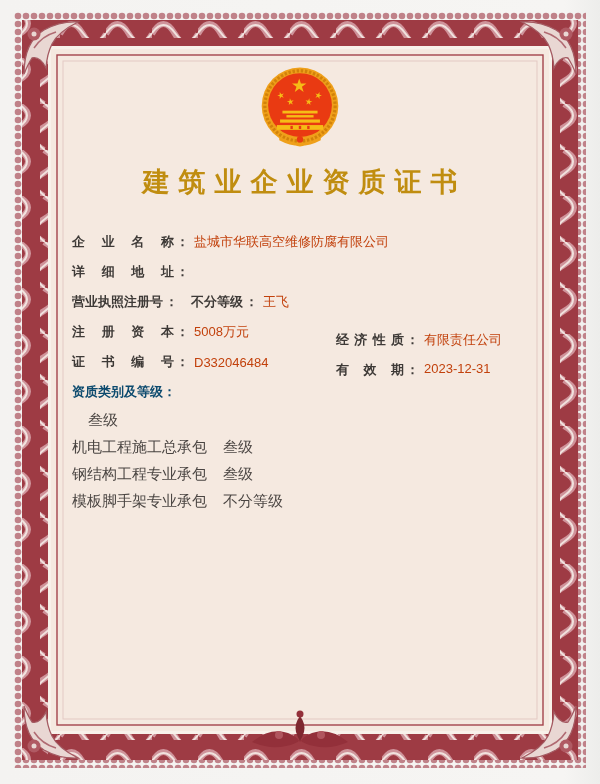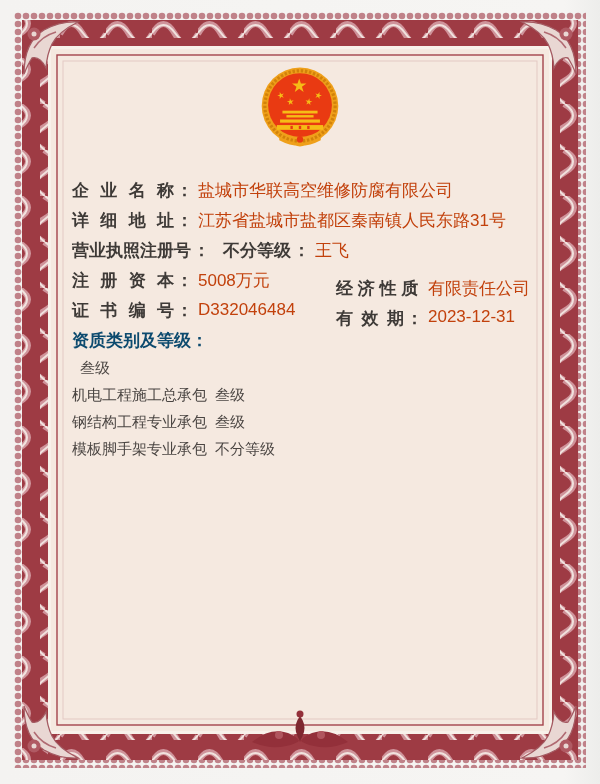--- a/index.html
+++ b/index.html
@@ -16,36 +16,36 @@
     position:absolute;left:0;top:0;width:572px;height:756px;
     display:flex;flex-direction:column;align-items:stretch;
   }
   .emblem{display:block;width:80px;height:83px;margin:54px auto 0;}
   .title{
     margin:14px 0 0;text-align:center;line-height:38px;
     font-size:27px;font-weight:700;color:#c08d10;
     letter-spacing:9px;text-indent:9px;
   }
   .fields{margin:26px 40px 0 58px;}
-  .row{height:30px;display:flex;align-items:center;font-size:17px;white-space:nowrap;}
+  .row{height:30px;display:flex;align-items:center;font-size:13px;white-space:nowrap;}
   .col-left{width:264px;display:flex;align-items:center;white-space:nowrap;}
   .col-right{display:flex;align-items:flex-start;white-space:nowrap;margin-top:16px;}
   .lbl{
     font-weight:700;color:#3e3a37;display:inline-block;width:102px;
     text-align:justify;text-align-last:justify;
   }
   .lbl.auto{width:auto;text-align:left;text-align-last:auto;}
   .lbl.r{width:68px;}
   .colon{font-weight:700;color:#3e3a37;margin:0 5px 0 2px;}
   .val{color:#c2410c;font-weight:400;}
   .gap{width:8px;display:inline-block;}
   .qual-header .lbl2{font-weight:700;color:#0c4a6e;}
   .quals{margin:0 40px 0 58px;}
   .qual-item{height:27px;display:flex;align-items:center;font-size:15px;color:#4a4542;}
-  .qual-item .grade{margin-left:8px;text-align:right;}
+  .qual-item .grade{margin-left:16px;text-align:right;}
 </style>
 </head>
 <body>
 
 <div class="certificate">
 
   <svg class="frame-svg" viewBox="0 0 572 756" preserveAspectRatio="none" aria-hidden="true">
     <defs>
       <pattern id="lace" width="8" height="8" patternUnits="userSpaceOnUse">
         <circle cx="4" cy="4" r="3.3" fill="#c08289"></circle>
@@ -118,33 +118,33 @@
         <rect x="21" y="74" width="58" height="6"></rect>
       </g>
       <g fill="#e93a12">
         <rect x="38" y="75" width="3" height="4"></rect>
         <rect x="48.5" y="75" width="3" height="4"></rect>
         <rect x="59" y="75" width="3" height="4"></rect>
       </g>
       <circle cx="50" cy="92" r="4" fill="#e93a12"></circle>
     </svg>
 
+    <h1 class="title">建筑业企业资质证书</h1>
 
     <div class="fields">
 
       <div class="row">
         <span class="lbl">企 业 名 称</span>
         <span class="colon">：</span>
         <span class="val">盐城市华联高空维修防腐有限公司</span>
       </div>
 
       <div class="row">
         <span class="lbl">详 细 地 址</span>
         <span class="colon">：</span>
-        <span class="val">江苏省盐城市盐都区秦南镇人民东路31号</span>
       </div>
 
       <div class="row">
         <span class="lbl auto">营业执照注册号</span>
         <span class="colon">：</span>
         <span class="gap"></span>
         <span class="lbl auto">不分等级</span>
         <span class="colon">：</span>
         <span class="val">王飞</span>
       </div>

